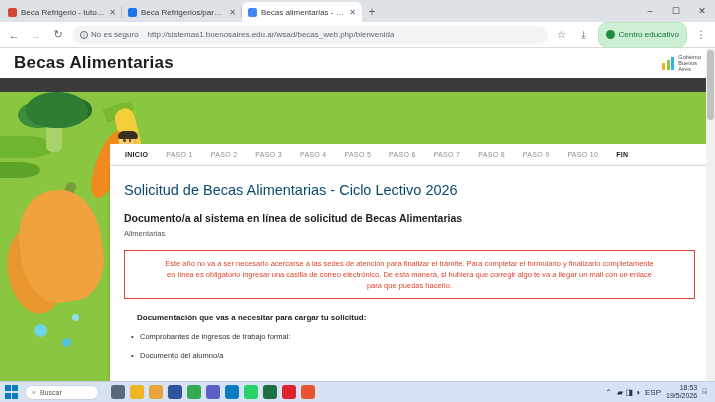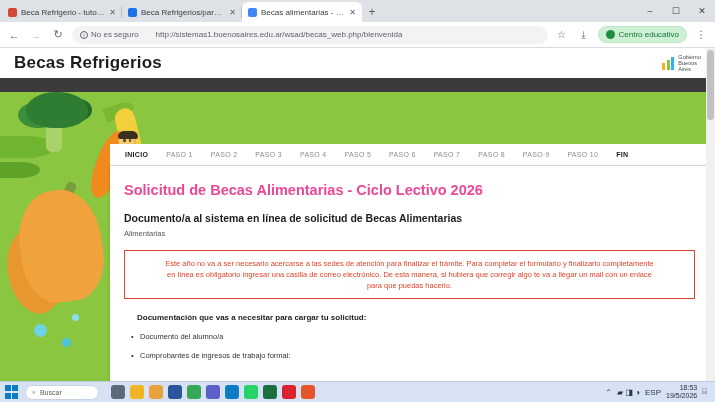--- a/index.html
+++ b/index.html
@@ -39,33 +39,33 @@
   
   .toolbar {
     height:26px; background:#fff; display:flex; align-items:center; gap:6px;
     padding:0 6px; border-bottom:1px solid #dadce0;
   }
   .navbtn { width:16px; height:16px; display:flex; align-items:center; justify-content:center;
     color:#5f6368; font-size:11px; }
   .navbtn.dim { color:#bdc1c6; }
   .omnibox {
     flex:1 1 auto; height:18px; background:#f1f3f4; border-radius:9px;
-    display:flex; align-items:center; gap:17px; padding:0 8px; font-size:8px; color:#202124;
+    display:flex; align-items:center; gap:9px; padding:0 8px; font-size:8px; color:#202124;
     overflow:hidden; white-space:nowrap;
   }
   .omnibox .notsecure { display:flex; align-items:center; gap:3px; color:#5f6368; flex:0 0 auto;}
   .omnibox .info-i {
     width:8px;height:8px;border:1px solid #5f6368;border-radius:50%;
     font-size:6px;line-height:7px;text-align:center;
   }
   .omnibox .url { color:#5f6368; overflow:hidden; text-overflow:ellipsis; }
   .tb-icon { width:16px; height:16px; display:flex; align-items:center; justify-content:center;
     color:#5f6368; font-size:10px; flex:0 0 auto; }
   .profile-pill {
-    height:17px; border-radius:9px; background:#cdf0d4; color:#137333;
+    height:26px; border-radius:9px; background:#cdf0d4; color:#137333;
     display:flex; align-items:center; gap:4px; padding:0 7px; font-size:8px;
     flex:0 0 auto; border:1px solid #b9e5c3;
   }
   .profile-pill .dot { width:9px;height:9px;border-radius:50%;background:#1e8e3e; }
 
   
   .page { flex:1 1 auto; position:relative; overflow:hidden; background:#fff; }
 
   .site-header {
     height:30px; background:#fff; display:flex; align-items:center;
@@ -124,21 +124,21 @@
   .avatar:before, .avatar:after {
     content:""; position:absolute; top:6px; width:2.5px; height:2.5px; border-radius:50%; background:#5a4426;
   }
   .avatar:before { left:4px; } .avatar:after { right:4px; }
   .avatar .mouth { position:absolute; left:6px; top:11px; width:6px; height:2.5px;
     border-bottom:1.5px solid #5a4426; border-radius:0 0 6px 6px; }
   .avatar .hair { position:absolute; left:-1px; top:-2px; width:20px; height:8px;
     background:#3b2f1e; border-radius:10px 10px 4px 4px; }
 
   .card-body { padding:10px 14px 0 14px; overflow:hidden; }
-  h1.main { font-size:14.5px; font-weight:bold; color:#ec4899; margin:6px 0 14px 0; }
+  h1.main { font-size:14.5px; font-weight:normal; color:#0c4a6e; margin:6px 0 14px 0; }
   h2.sub { font-size:10.5px; font-weight:bold; color:#1d1d1b; margin:0 0 5px 0; }
   .instr { font-size:7.5px; color:#555; margin:0 0 12px 0; }
   p.note { font-size:8px; font-weight:bold; color:#1d1d1b; margin:0 0 12px 0; }
 
   .alert {
     border:1px solid #e0452c; background:#fff; color:#e0452c;
     font-size:7.5px; line-height:11px; text-align:center;
     padding:7px 40px; margin:0 0 14px 0;
   }
   .doc-title { font-size:8px; font-weight:bold; color:#1d1d1b; margin:0 0 10px 0;padding-left:13px; }
@@ -216,21 +216,21 @@
     <div class="profile-pill">
       <span class="dot"></span>
       <span>Centro educativo</span>
     </div>
     <div class="tb-icon">⋮</div>
   </div>
 
   <div class="page">
 
     <div class="site-header">
-      <div class="site-title">Becas Refrigerios</div>
+      <div class="site-title">Becas Alimentarias</div>
       <div class="gob-logo">
         <span class="bars">
             <i></i>
             <i></i>
             <i></i>
           </span>
         <span class="txt">
           <span>Gobierno</span><br>
           <span>Buenos</span><br>
           <span>Aires</span>
@@ -281,26 +281,26 @@
 
     <div class="card" style="top:118px;">
       <div class="card-body">
         <h1 class="main">Solicitud de Becas Alimentarias - Ciclo Lectivo 2026</h1>
         <h2 class="sub">Documento/a al sistema en línea de solicitud de Becas Alimentarias</h2>
         <div class="instr">Alimentarias</div>
         <div class="alert">Este año no va a ser necesario acercarse a las sedes de atención para finalizar el trámite. Para completar el formulario y finalizarlo completamente en línea es obligatorio ingresar una casilla de correo electrónico. De esta manera, si hubiera que corregir algo te va a llegar un mail con un enlace para que puedas hacerlo.</div>
         <div class="doc-title">Documentación que vas a necesitar para cargar tu solicitud:</div>
         <ul class="docs">
           <li>
-            <span>Documento del alumno/a</span>
-          </li>
-          <li>
             <span>Comprobantes de ingresos de trabajo formal:</span>
             
             
+          </li>
+          <li>
+            <span>Documento del alumno/a</span>
           </li>
         </ul>
       </div>
     </div>
 
     <div class="scrollbar">
       <div class="thumb"></div>
     </div>
   </div>
 

